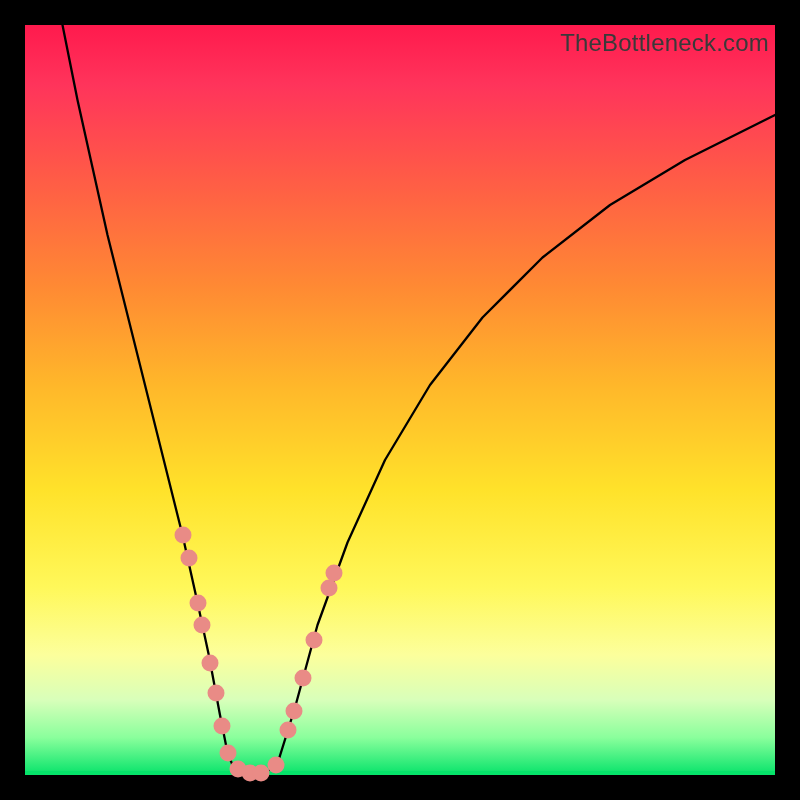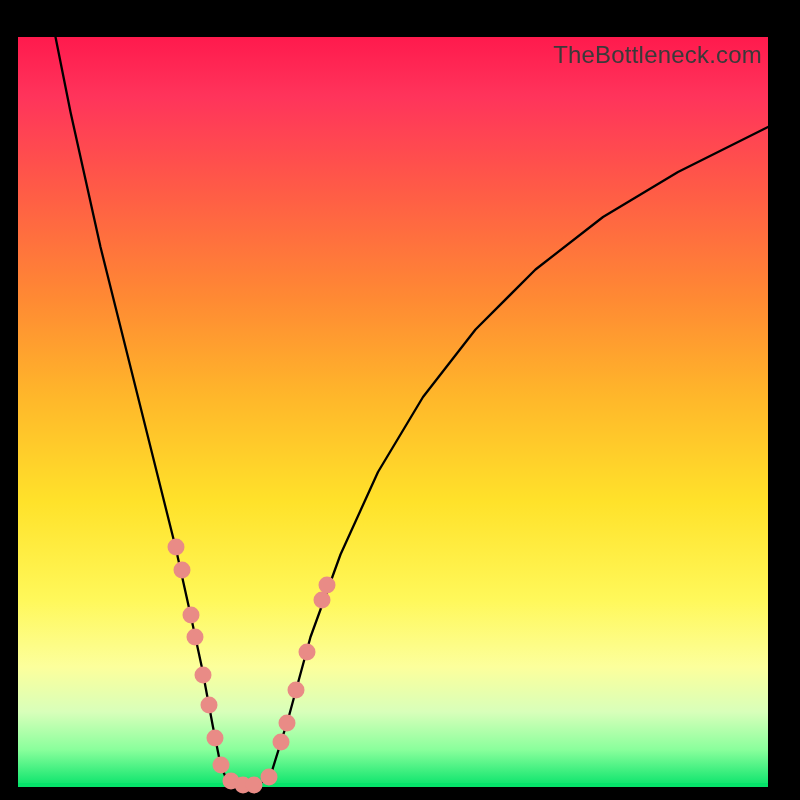--- a/index.html
+++ b/index.html
@@ -11,38 +11,37 @@
     font-family: Arial, Helvetica, sans-serif;
   }
   .outer {
     width: 800px;
     height: 800px;
     background: #000;
     position: relative;
   }
   .plot {
     position: absolute;
-    left: 18px;
+    left: 25px;
     top: 25px;
     width: 750px;
     height: 750px;
     background: linear-gradient(to bottom,
       #ff1a4d 0%,
       #ff345b 8%,
       #ff5a47 20%,
       #ff8a33 35%,
       #ffb72a 48%,
       #ffe22a 62%,
       #fff85a 75%,
       #fcff9c 84%,
       #d8ffba 90%,
       #8aff9c 95%,
       #06e36a 100%
     );
-    margin-top: 12px;
   }
   .curve {
     position: absolute;
     left: 0;
     top: 0;
     width: 750px;
     height: 750px;
     display: block;
   }
   .watermark {

